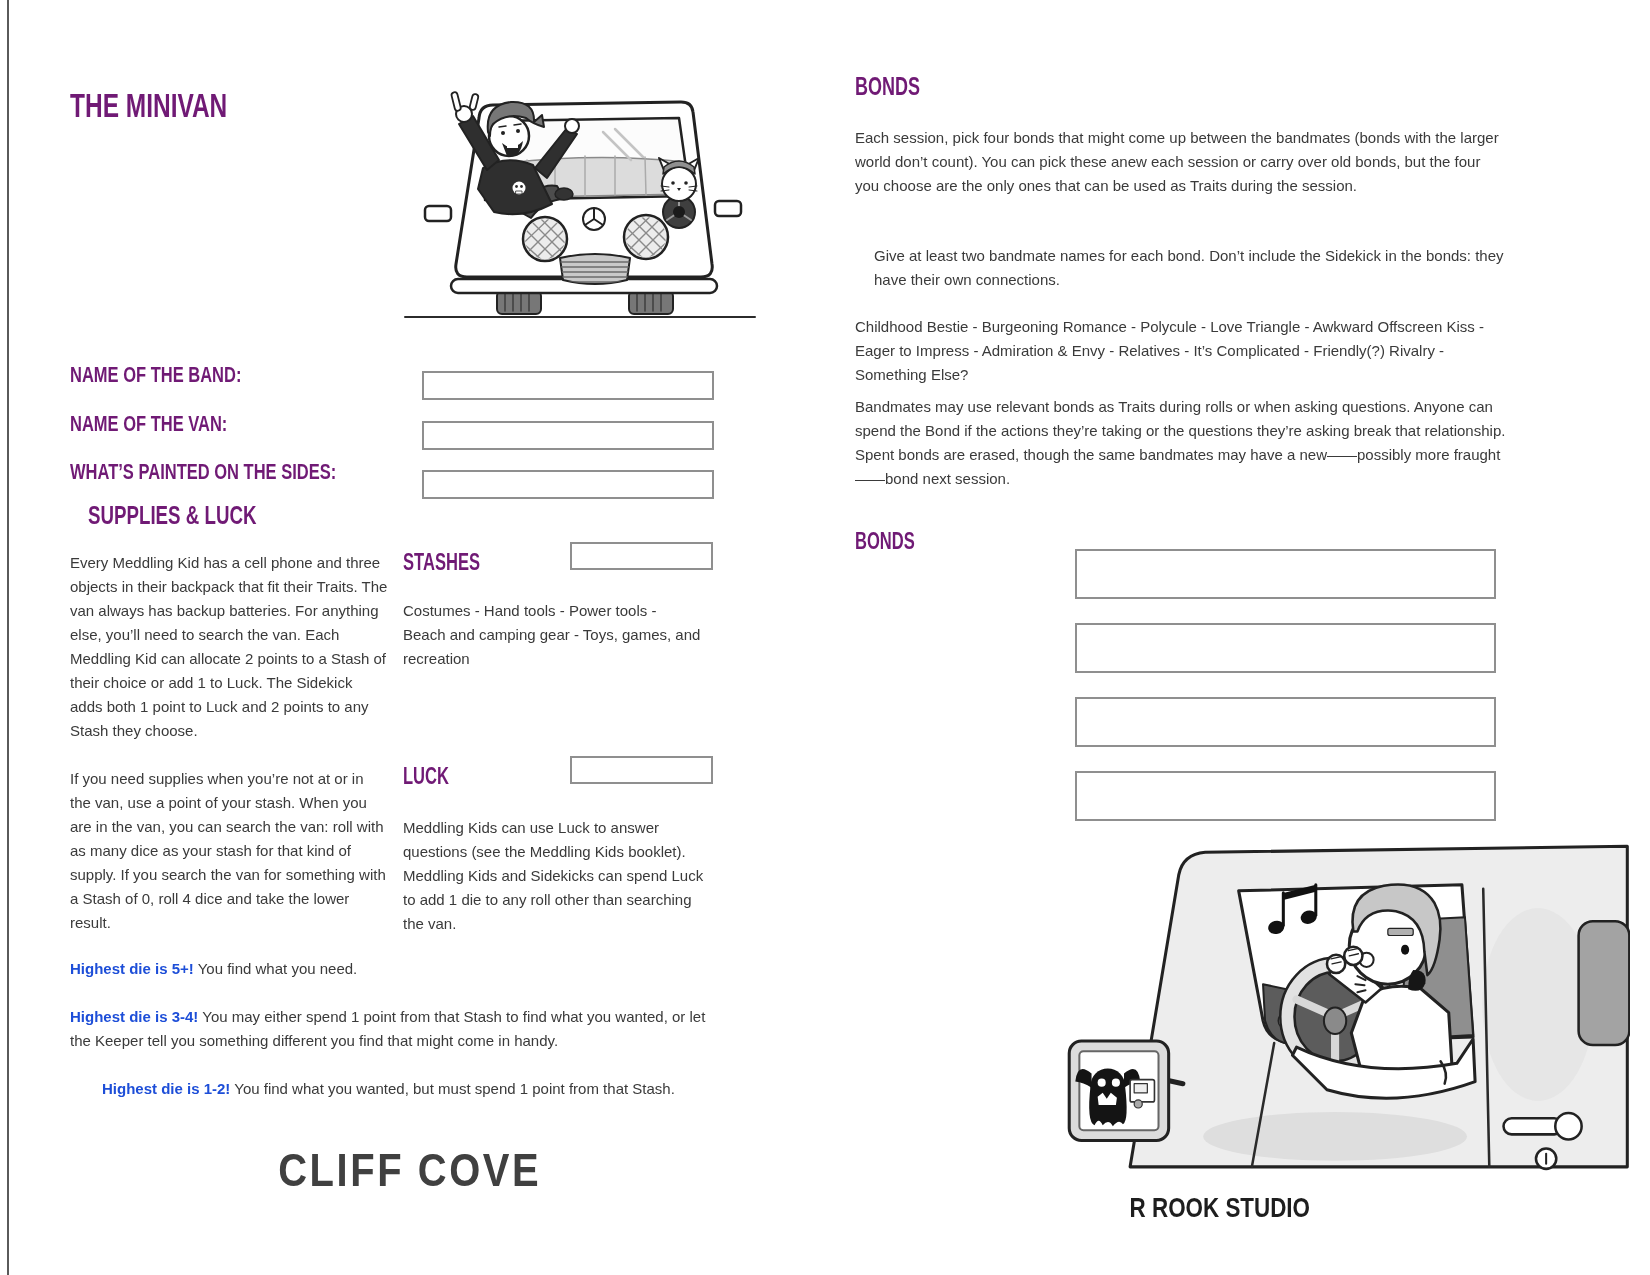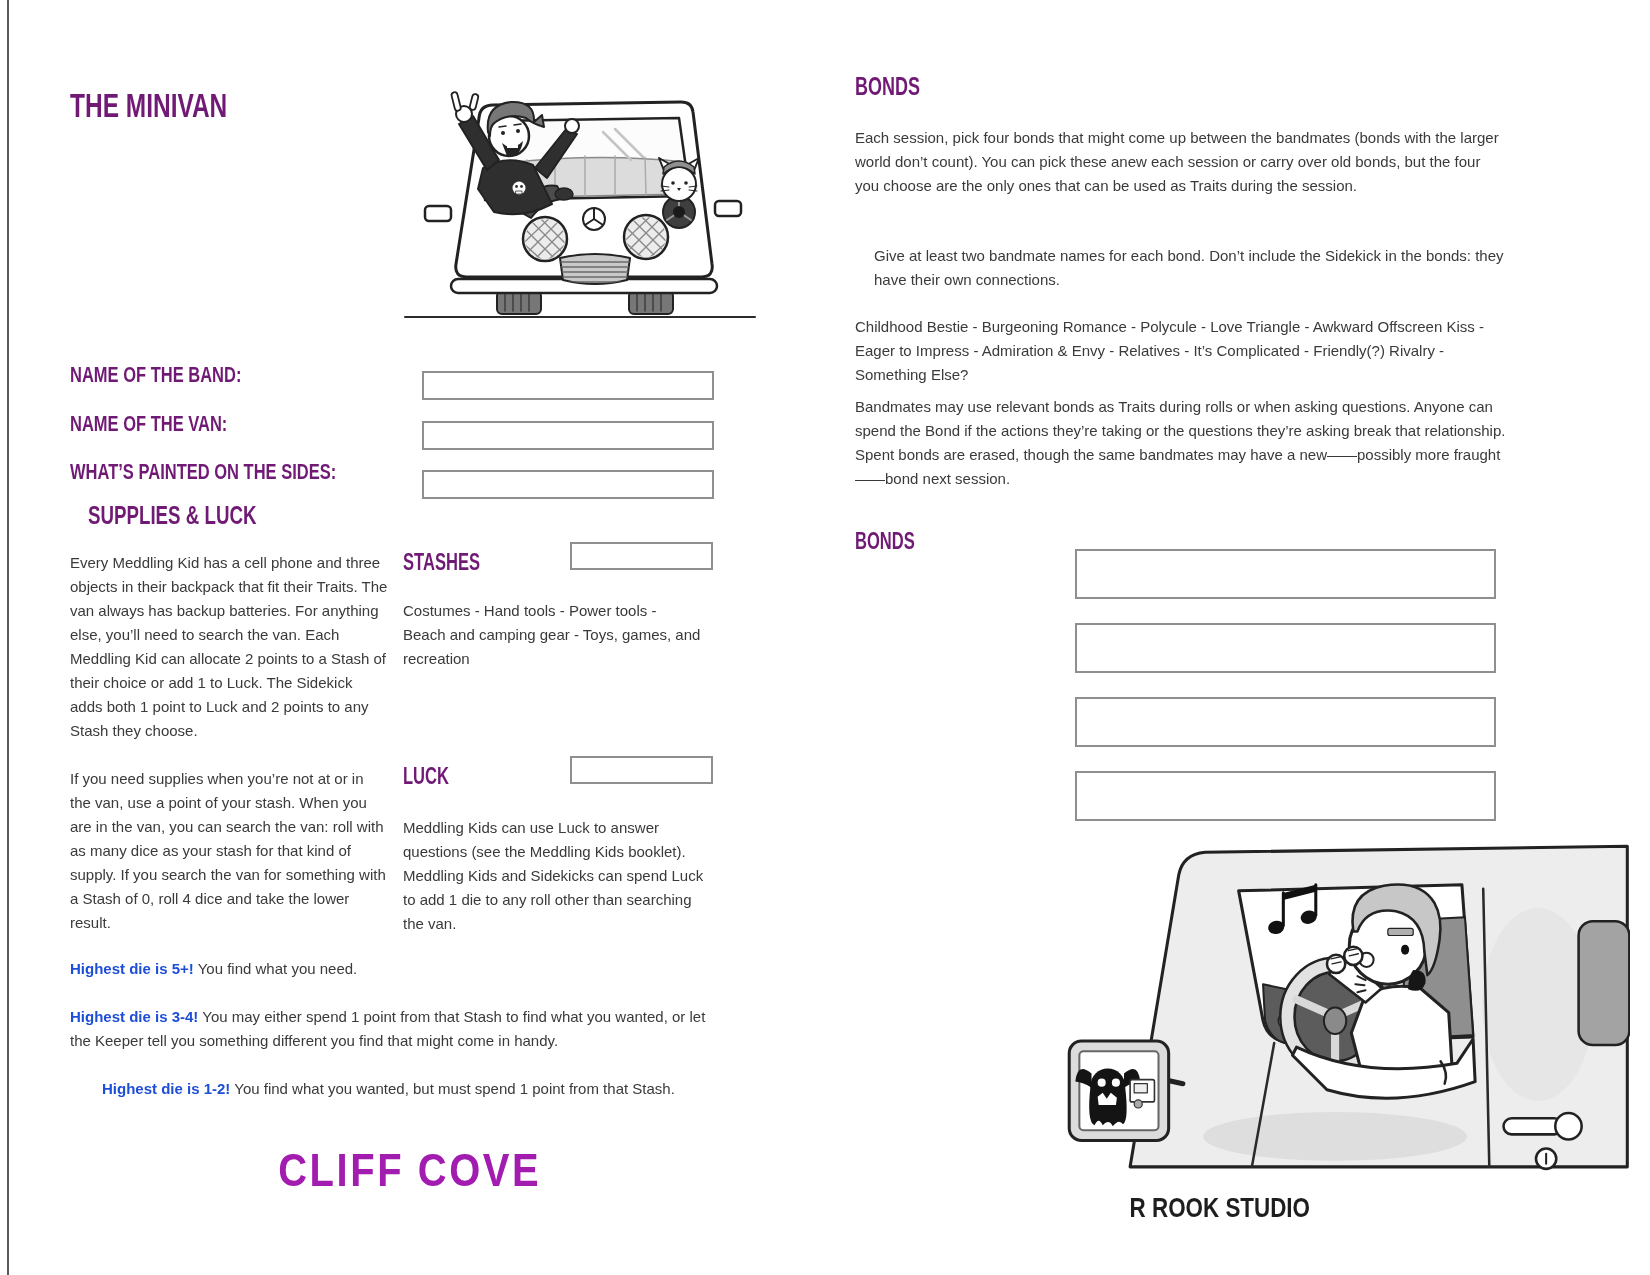--- a/index.html
+++ b/index.html
@@ -183,21 +183,21 @@
   <div class="p" style="left:403px;top:599px;width:300px;">Costumes - Hand tools - Power tools - Beach and camping gear - Toys, games, and recreation</div>
 
   <div class="hc sx72" style="left:403px;top:765px;font-size:23px;"><span>LUCK</span></div>
   <input class="fieldbox" style="left: 570px; top: 756px; width: 143px; height: 28px;">
   <div class="p" style="left:403px;top:816px;width:308px;">Meddling Kids can use Luck to answer questions (see the Meddling Kids booklet). Meddling Kids and Sidekicks can spend Luck to add 1 die to any roll other than searching the van.</div>
 
   <div class="p" style="left:70px;top:957px;width:660px;"><b>Highest die is 5+!</b> <span>You find what you need.</span></div>
   <div class="p" style="left:70px;top:1005px;width:660px;"><b>Highest die is 3-4!</b> <span>You may either spend 1 point from that Stash to find what you wanted, or let the Keeper tell you something different you find that might come in handy.</span></div>
   <div class="p" style="left:70px;top:1077px;width:660px;margin-left:32px;"><b>Highest die is 1-2!</b> <span>You find what you wanted, but must spend 1 point from that Stash.</span></div>
 
-  <div class="hc sx85 center-c" style="left:250px;top:1146px;width:320px;font-size:47px;letter-spacing:3px;color:#a21caf;"><span>CLIFF COVE</span></div>
+  <div class="hc sx85 center-c" style="left:250px;top:1146px;width:320px;font-size:47px;letter-spacing:3px;color:#404040;"><span>CLIFF COVE</span></div>
 
   <div class="hc sx72" style="left:855px;top:74px;font-size:25px;"><span>BONDS</span></div>
 
   <div class="p" style="left:855px;top:126px;width:650px;">Each session, pick four bonds that might come up between the bandmates (bonds with the larger world don’t count).  You can pick these anew each session or carry over old bonds, but the four you choose are the only ones that can be used as Traits during the session.</div>
   <div class="p" style="left:874px;top:244px;width:650px;">Give at least two bandmate names for each bond. Don’t include the Sidekick in the bonds: they have their own connections.</div>
   <div class="p" style="left:855px;top:315px;width:660px;">Childhood Bestie - Burgeoning Romance - Polycule - Love Triangle - Awkward Offscreen Kiss - Eager to Impress - Admiration &amp; Envy - Relatives - It’s Complicated - Friendly(?) Rivalry - Something Else?</div>
   <div class="p" style="left:855px;top:395px;width:655px;">Bandmates may use relevant bonds as Traits during rolls or when asking questions. Anyone can spend the Bond if the actions they’re taking or the questions they’re asking break that relationship. Spent bonds are erased, though the same bandmates may have a new——possibly more fraught——bond next session.</div>
 
   <div class="hc sx72" style="left:855px;top:530px;font-size:23px;"><span>BONDS</span></div>
   <textarea class="fieldbox" style="left: 1075px; top: 549px; width: 421px; height: 50px;"></textarea>

